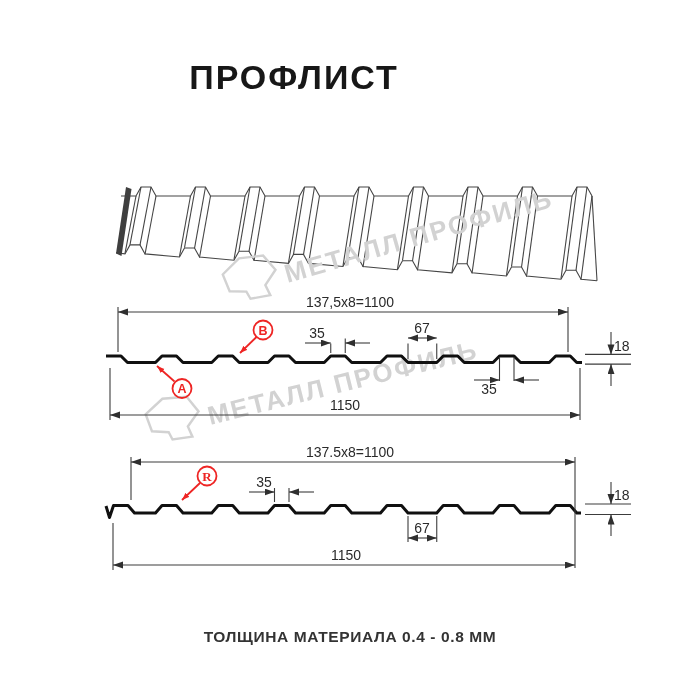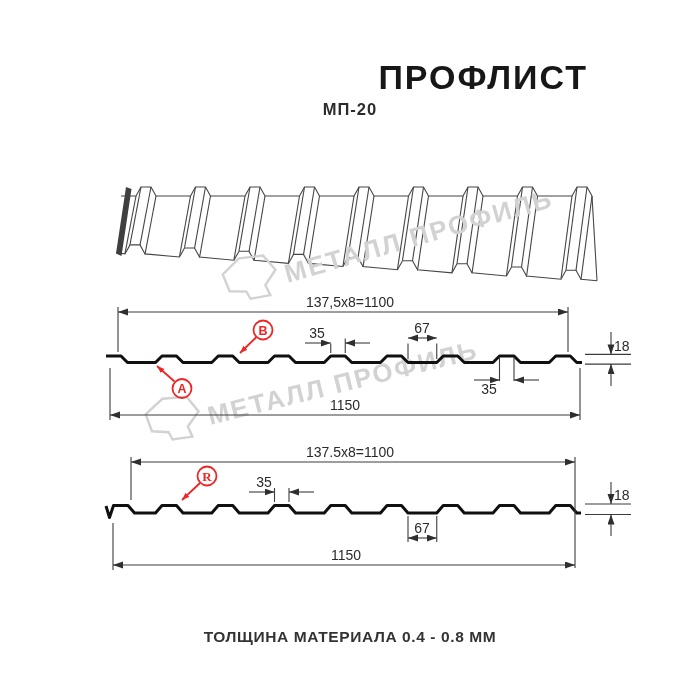--- a/index.html
+++ b/index.html
@@ -1,18 +1,18 @@
 <!DOCTYPE html>
 <html><head>
 <meta charset="utf-8">
 <style>
   html,body{margin:0;padding:0;background:#fff;}
   .stage{position:relative;width:700px;height:700px;background:#fff;overflow:hidden;
          font-family:"Liberation Sans",sans-serif;}
-  .title{position:absolute;top:58px;left:0;width:588px;text-align:right;
+  .title{position:absolute;top:58px;left:0;width:588px;text-align:center;
          font-size:34px;font-weight:700;letter-spacing:2px;color:#171717;}
   .subtitle{position:absolute;top:100px;left:0;width:700px;text-align:center;
          font-size:16.5px;font-weight:700;letter-spacing:1px;color:#2b2b2b;}
   .caption{position:absolute;top:614px;left:0;width:700px;text-align:center;
          font-size:15.5px;font-weight:700;letter-spacing:.6px;color:#333;margin-top:14px;}
   svg.draw{position:absolute;left:0;top:0;}
   .dimline{stroke:#3c3c3c;stroke-width:1.1;fill:none;}
   .profile{stroke:#101010;stroke-width:3;fill:none;stroke-linejoin:round;stroke-linecap:butt;}
   .dimtext{font-family:"Liberation Sans",sans-serif;font-size:14px;fill:#2a2a2a;}
   .wm-text{font-family:"Liberation Sans",sans-serif;font-size:26px;font-weight:700;
@@ -23,21 +23,20 @@
   .red-letter{font-family:"Liberation Sans",sans-serif;font-size:12.5px;font-weight:700;fill:#ee2524;}
   .red-letter-serif{font-family:"Liberation Serif",serif;font-size:13px;font-weight:700;fill:#ee2524;}
   .sheet3d-ln{stroke:#454545;stroke-width:1.1;fill:none;}
 </style>
 </head>
 <body>
 
 <div class="stage">
 
   <div class="title">ПРОФЛИСТ</div>
-  <div class="subtitle">МП-20</div>
 
   <svg class="draw" width="700" height="700" viewBox="0 0 700 700">
     <defs>
       <marker id="arr" orient="auto-start-reverse" markerUnits="userSpaceOnUse" markerWidth="11" markerHeight="8" refX="10" refY="3.5">
         <path d="M0,0 L10,3.5 L0,7 Z" fill="#2f2f2f"></path>
       </marker>
       <marker id="arrR" orient="auto-start-reverse" markerUnits="userSpaceOnUse" markerWidth="9" markerHeight="7" refX="7.5" refY="2.75">
         <path d="M0,0 L7.5,2.75 L0,5.5 Z" fill="#ee2524"></path>
       </marker>
     </defs>

